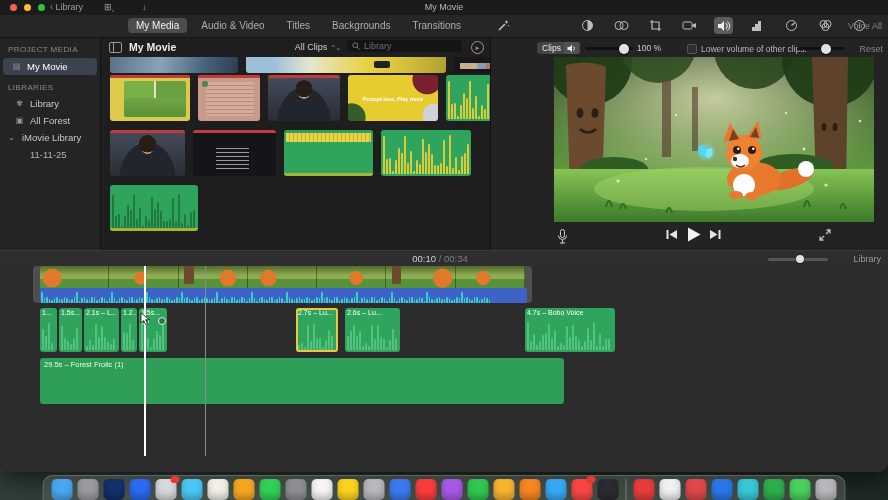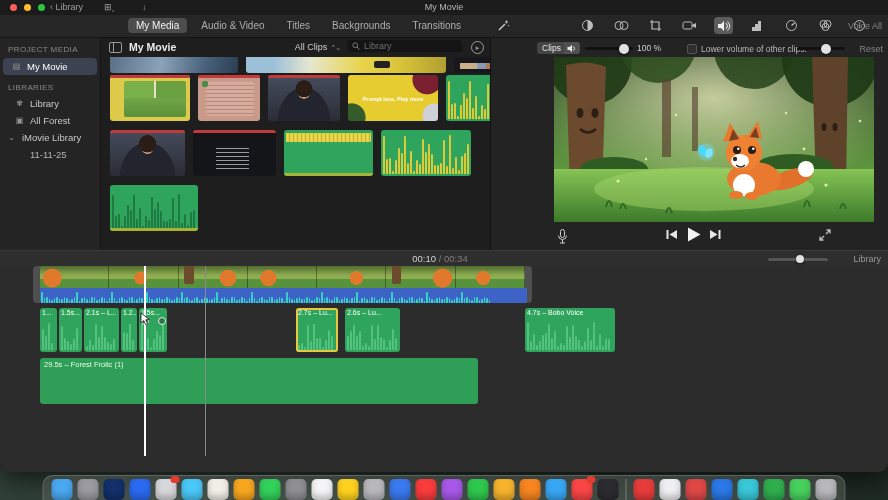--- a/index.html
+++ b/index.html
@@ -825,21 +825,21 @@
             <i style="height: 10px;"></i>
             <i style="height: 28px;"></i>
             <i style="height: 4px;"></i>
             <i style="height: 16px;"></i>
             <i style="height: 4px;"></i>
             <i style="height: 11px;"></i>
             <i style="height: 11px;"></i>
           </span>
         </div>
       </div>
-    <div class="music" style="left: 40px; width: 438px;">
+    <div class="music" style="left: 40px; width: 524px;">
       <span class="lbl">29.5s – Forest Frolic (1)</span>
     </div>
     <span class="playhead" style="left: 144px;"></span>
     <span class="skimmer" style="left: 205px;"></span>
     <span class="cursor" style="left:140px;top:46px">
       <svg width="11" height="14">
           <path d="M1 1 L1 11 L3.8 8.6 L5.6 12.6 L7.6 11.7 L5.8 7.8 L9.4 7.6 Z" fill="#fff" stroke="#111" stroke-width="0.8"></path>
         </svg>
     </span>
   </div>

